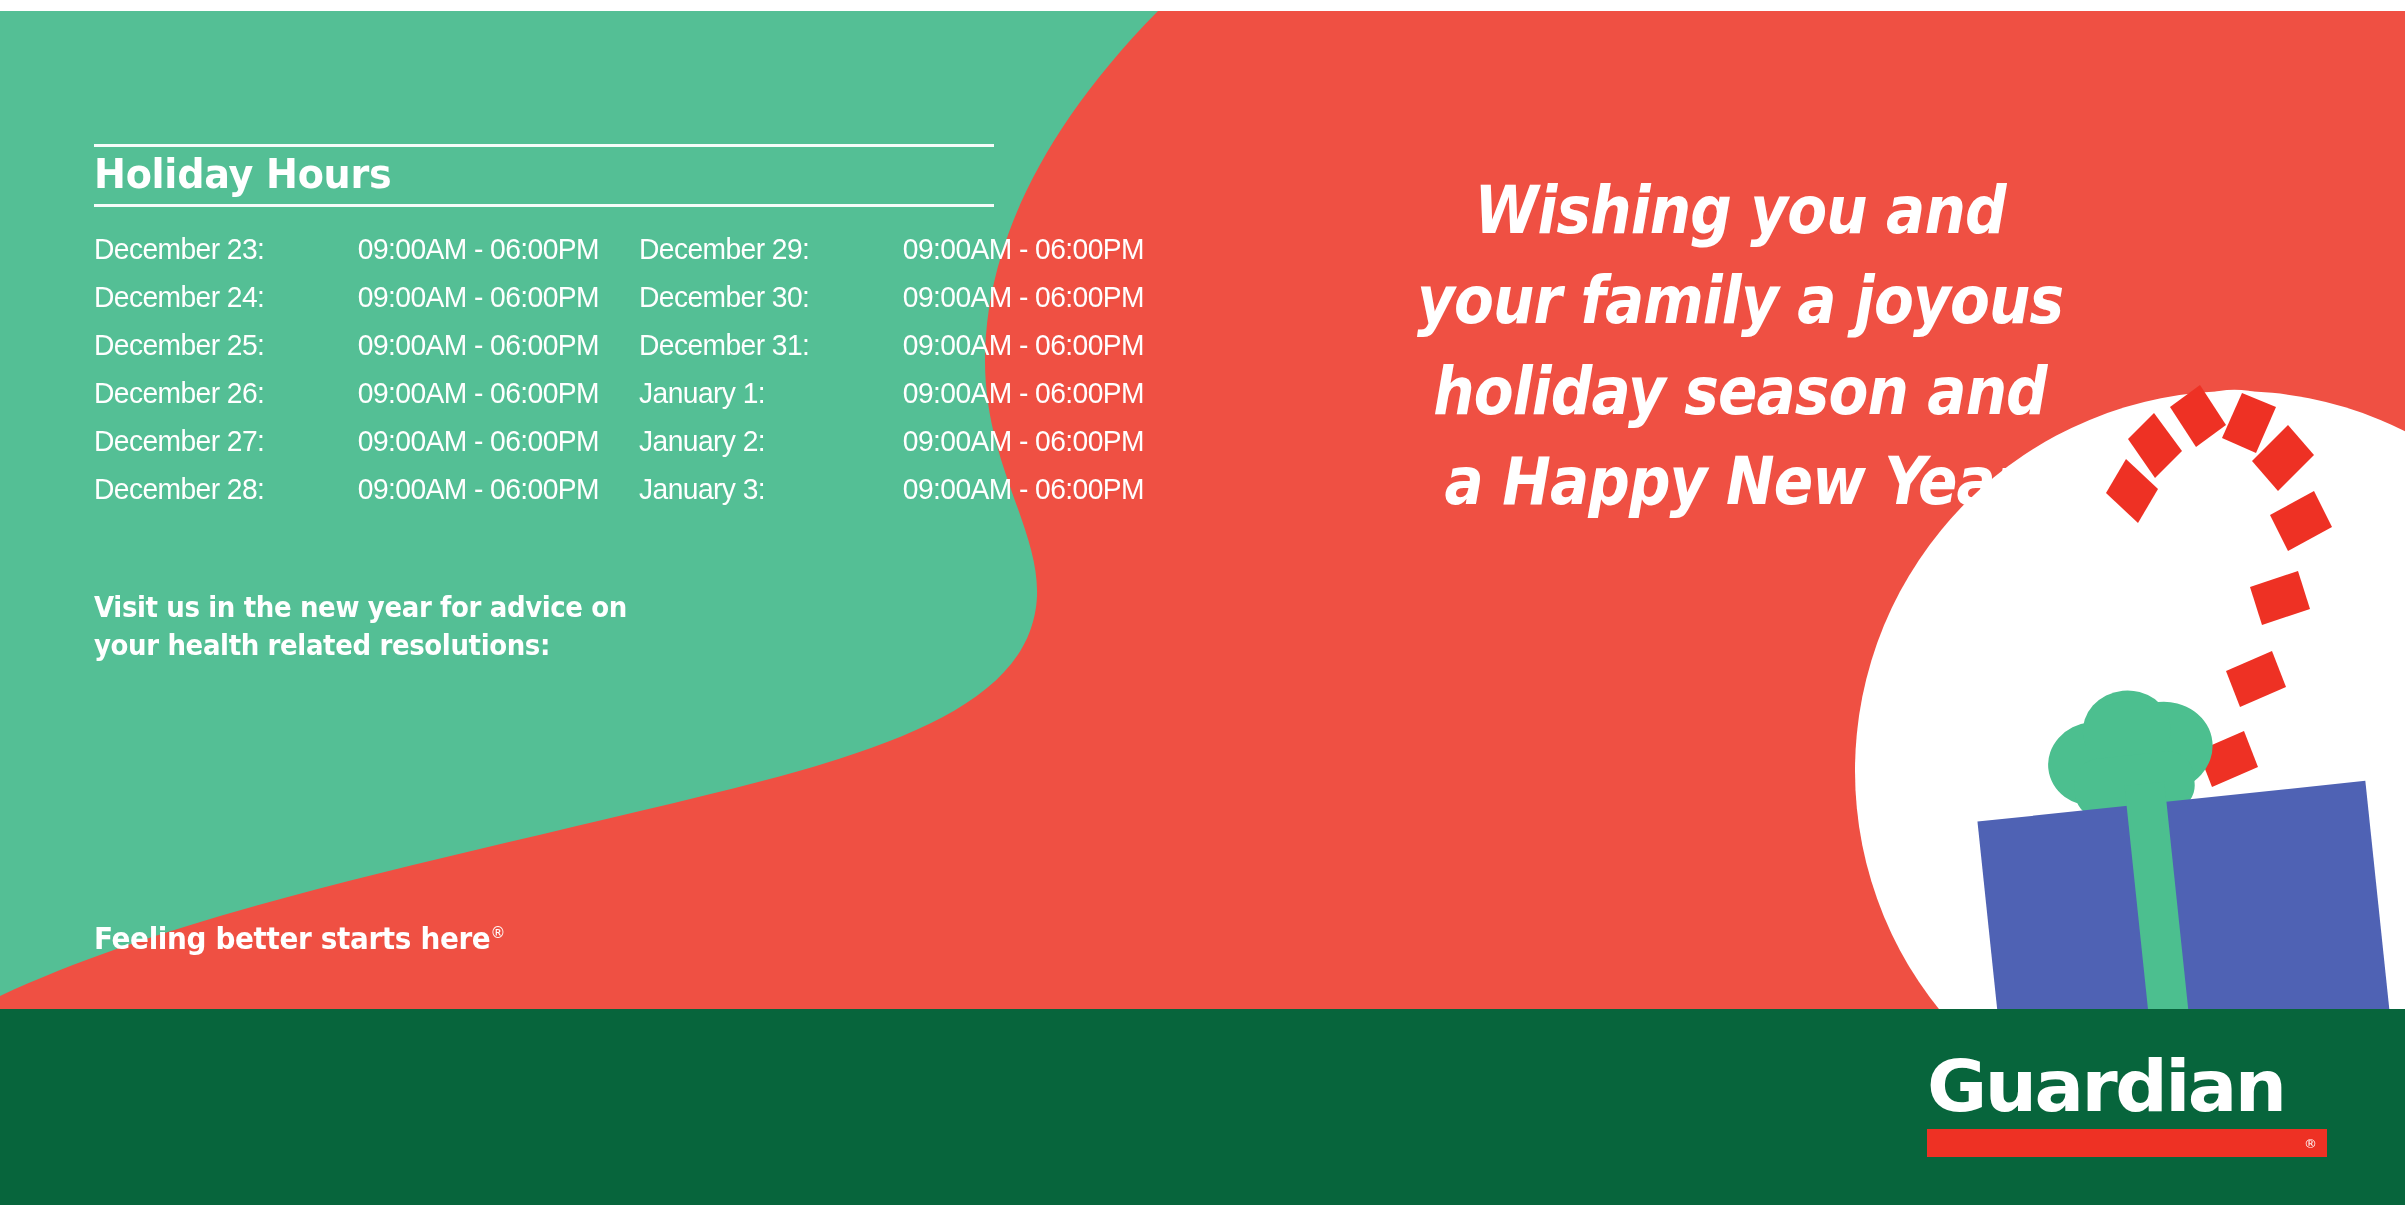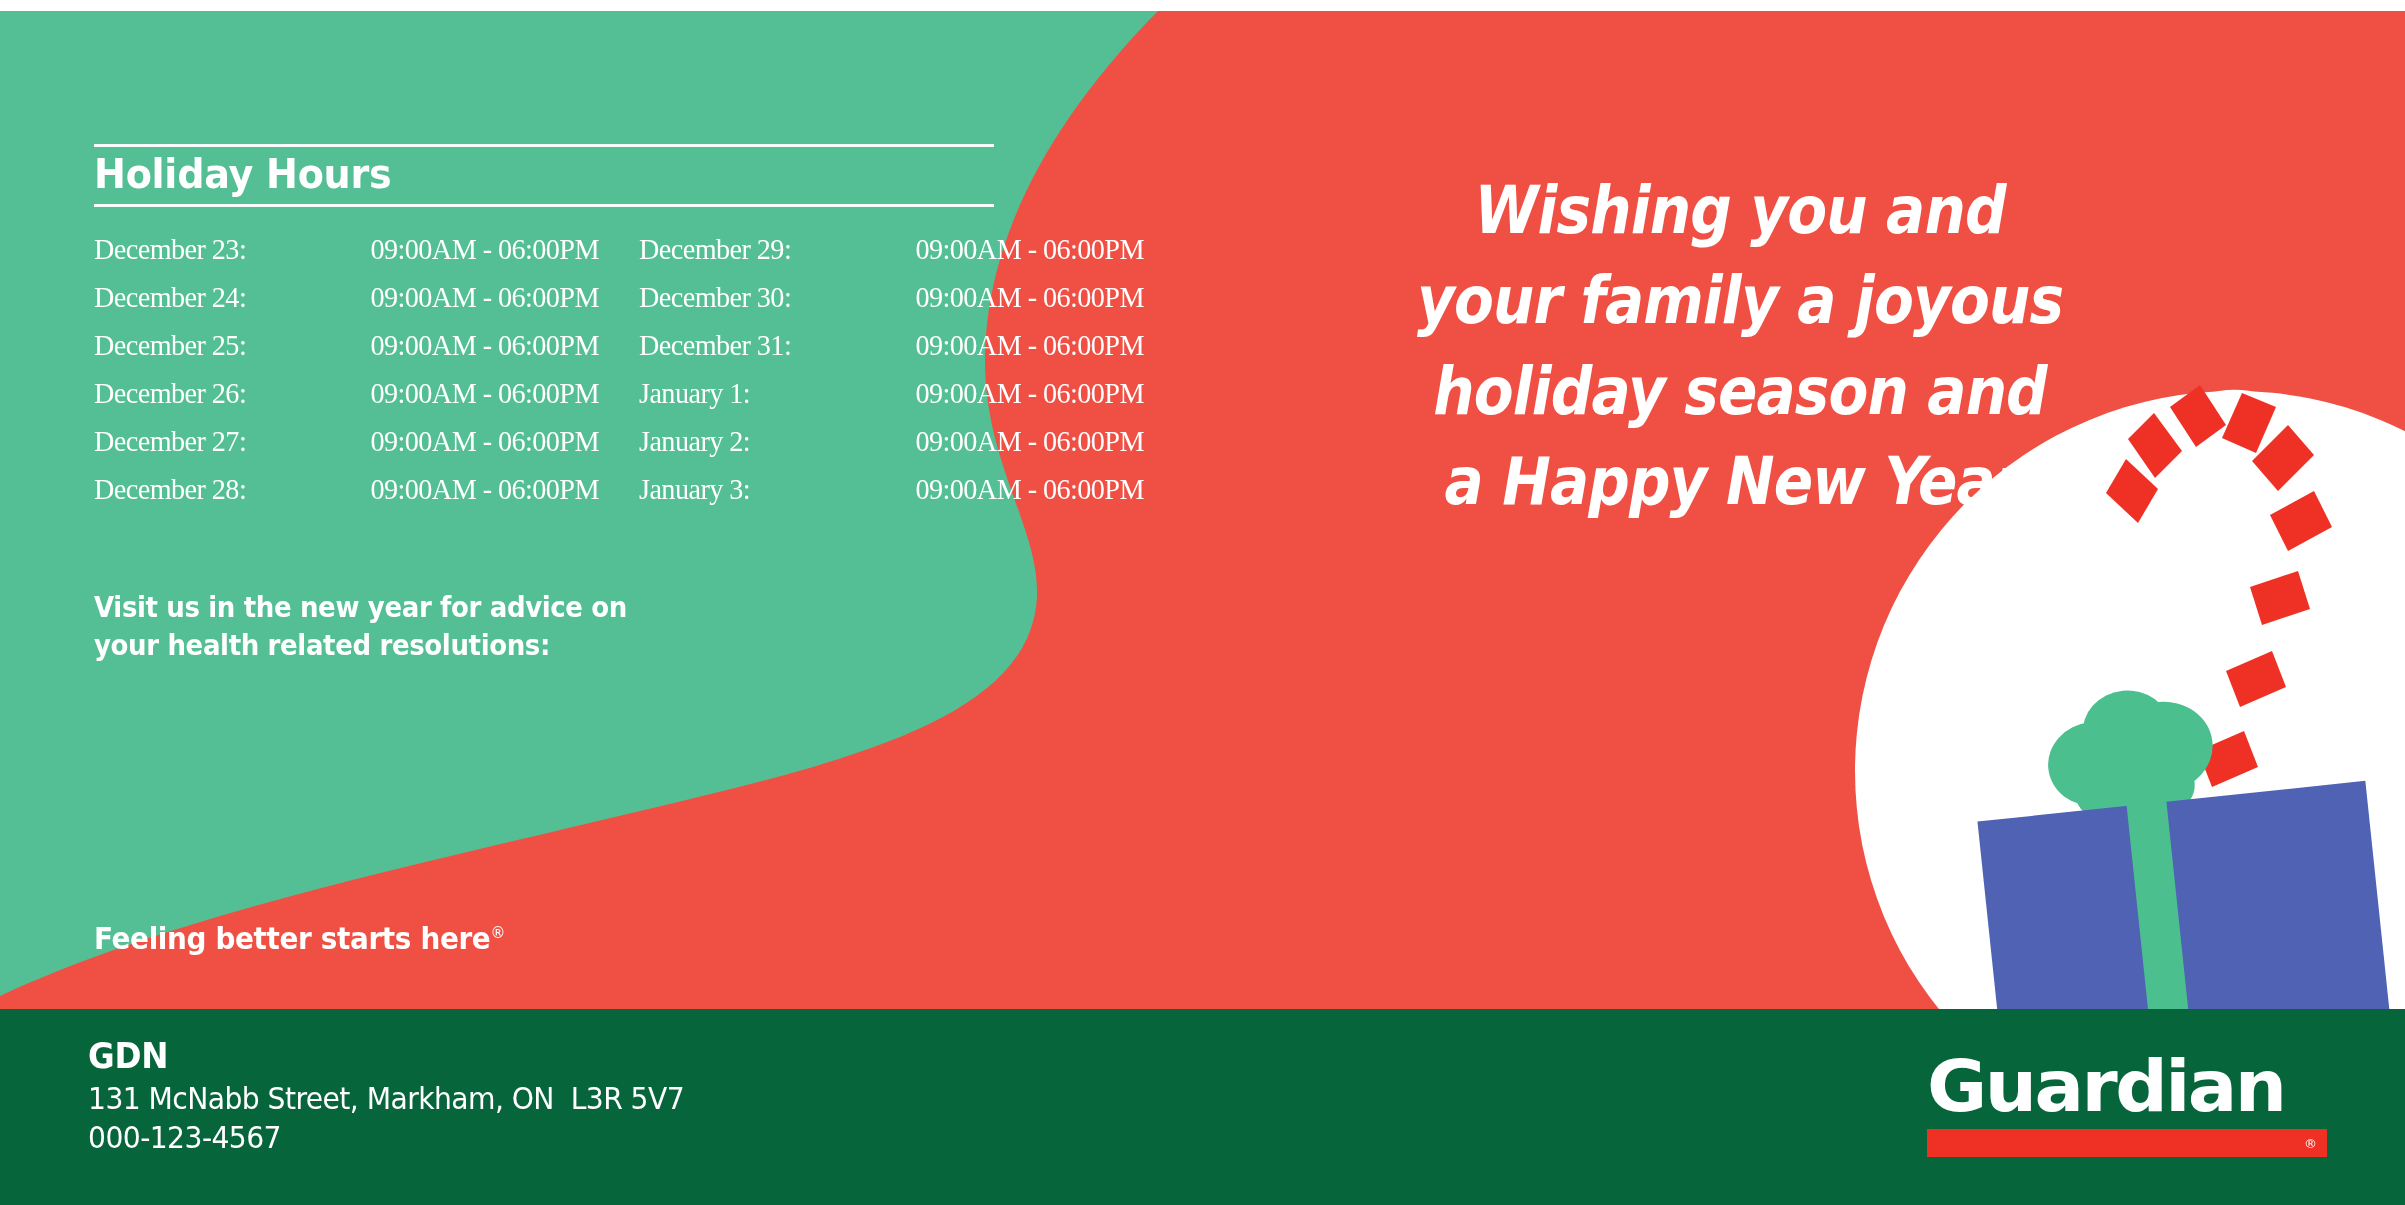--- a/index.html
+++ b/index.html
@@ -54,21 +54,21 @@
     gap:40px;
     margin-top:25px;
   }
   .hours-col { display:flex; flex-direction:column; }
   .hours-row {
     display:flex;
     align-items:baseline;
     height:48px;
     font-size:30px;
     color:#ffffff;
-    font-family:Liberation Serif, serif;
+    font-family:Liberation Sans, sans-serif;
     letter-spacing:-0.6px;
     white-space:nowrap;
   }
   .hours-row .day {
     width:215px;
     flex:0 0 215px;
     transform:scaleX(.94);
     transform-origin:left center;
   }
   .hours-row .time {
@@ -355,25 +355,20 @@
   <div class="tagline">
     <span>Feeling better starts here</span><sup>®</sup>
   </div>
 
   <div class="greeting">Wishing you and
 your family a joyous
 holiday season and
 a Happy New Year.</div>
 
   <div class="footer">
-    <div class="store-info">
-      <div class="store-name">GDN</div>
-      <div class="store-addr">131 McNabb Street, Markham, ON  L3R 5V7</div>
-      <div class="store-phone">000-123-4567</div>
-    </div>
 
     <div class="logo">
       <div class="logo-word">Guardian</div>
       <div class="logo-bar">
         <span class="reg">®</span>
       </div>
     </div>
   </div>
 
 </div>

